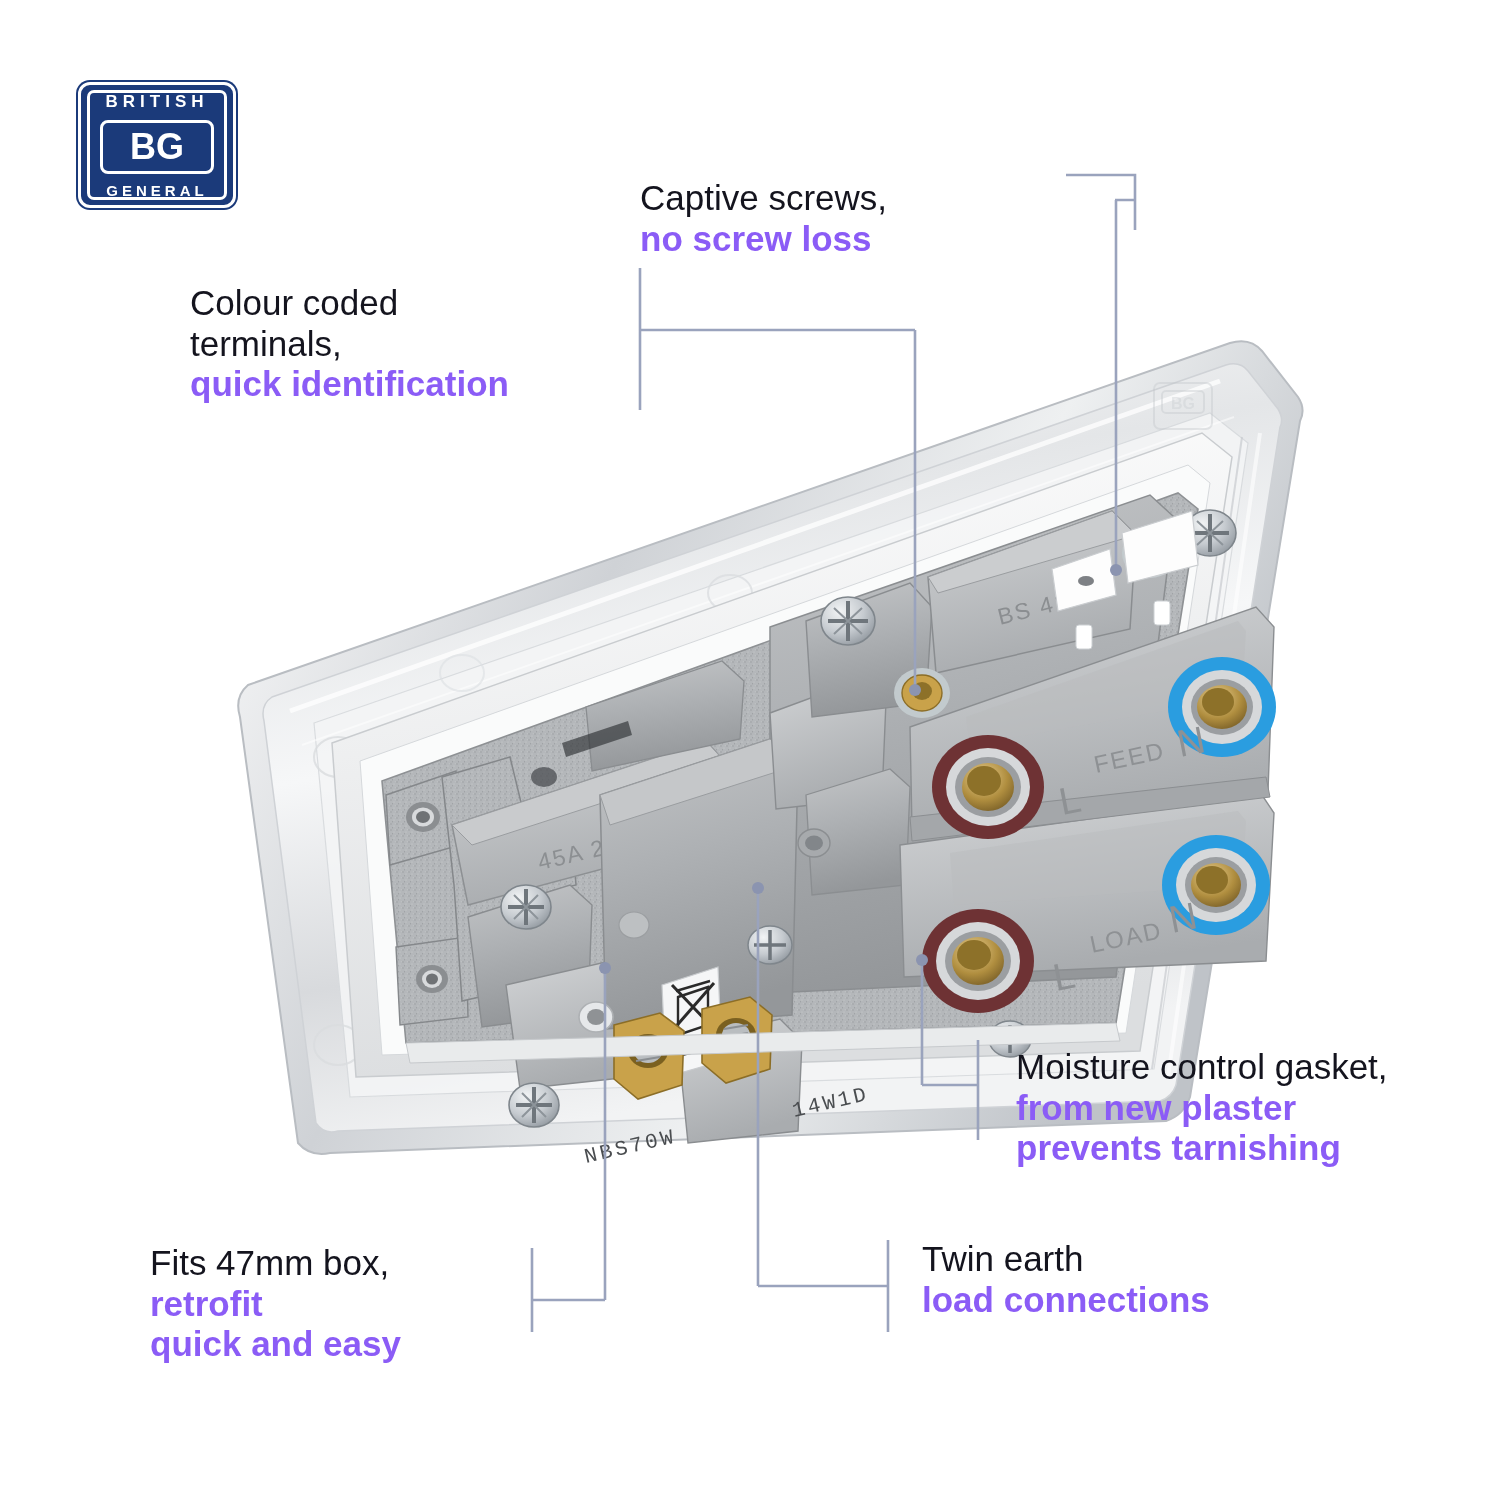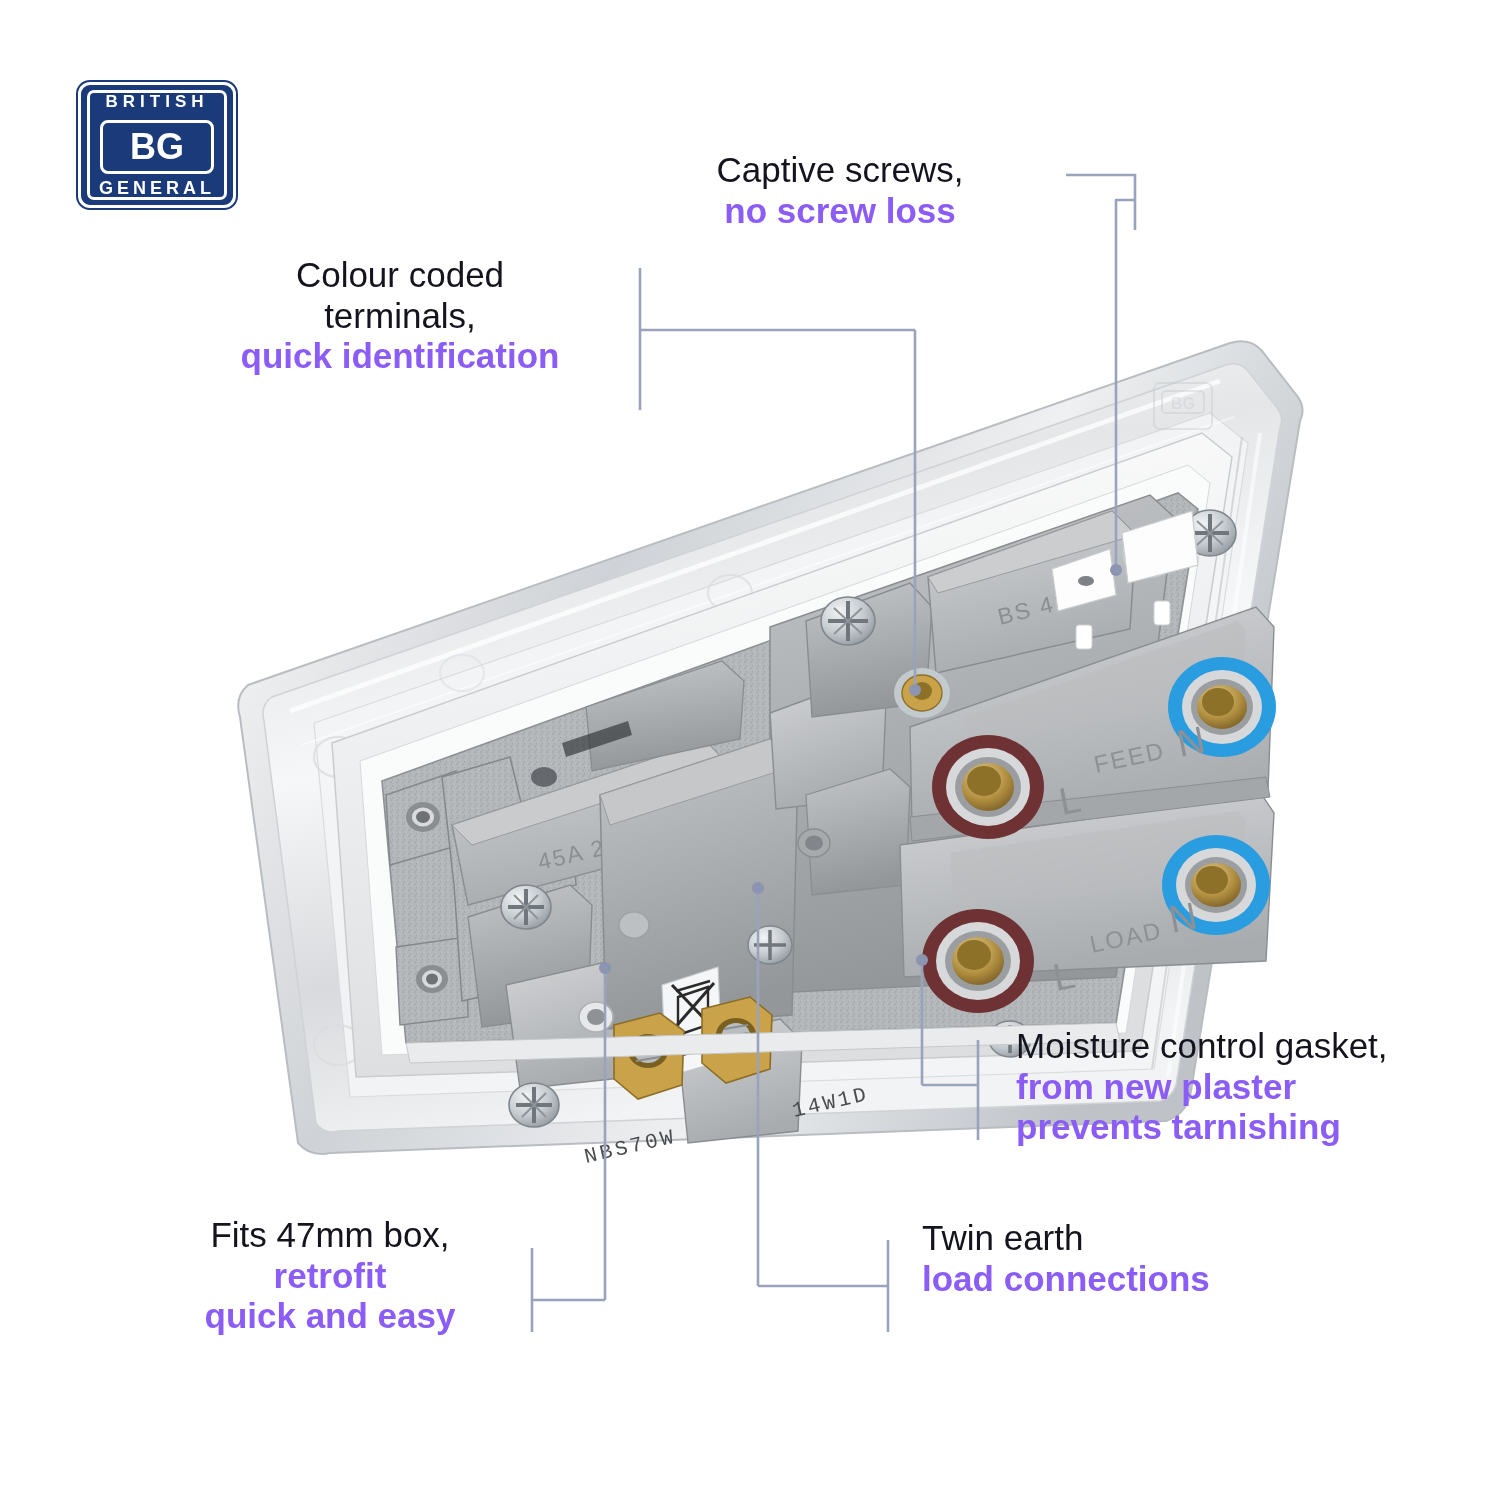--- a/index.html
+++ b/index.html
@@ -30,21 +30,21 @@
   }
   .logo-top{
     position:absolute;left:0;right:0;top:10px;
     text-align:center;color:#ffffff;
     font-size:17px;font-weight:bold;letter-spacing:5px;
     font-family:"Liberation Sans", sans-serif;
   }
   .logo-bot{
     position:absolute;left:0;right:0;bottom:9px;
     text-align:center;color:#ffffff;
-    font-size:18px;font-weight:bold;letter-spacing:4px;
+    font-size:15px;font-weight:bold;letter-spacing:4px;
     font-family:"Liberation Sans", sans-serif;
   }
   .logo-bgbox{
     position:absolute;left:22px;top:38px;right:22px;height:48px;
     border:3px solid #ffffff;border-radius:8px;
     display:flex;align-items:center;justify-content:center;
   }
   .logo-bg{
     color:#ffffff;font-size:36px;font-weight:bold;
     letter-spacing:0px;line-height:1;
@@ -54,22 +54,22 @@
   
   .callout{position:absolute;line-height:1.16;}
   .callout .plain{
     color:#14141e;font-size:35px;font-weight:normal;
     white-space:nowrap;
   }
   .callout .strong{
     color:#8b5cf6;font-size:35px;font-weight:bold;
     white-space:nowrap;
   }
-  .ta-r{text-align:center;}
-  .ta-l{text-align:left;}
+  .ta-r{text-align:left;margin-top:28px;}
+  .ta-l{text-align:left;margin-top:21px;}
 
   #co-captive{left:640px;top:150px;width:400px;}
   #co-colour{left:190px;top:255px;width:420px;}
   #co-moisture{left:1016px;top:1026px;width:470px;}
   #co-fits{left:150px;top:1215px;width:360px;}
   #co-twin{left:922px;top:1218px;width:420px;}
 
   
   #leaders{position:absolute;inset:0;pointer-events:none;}
 

